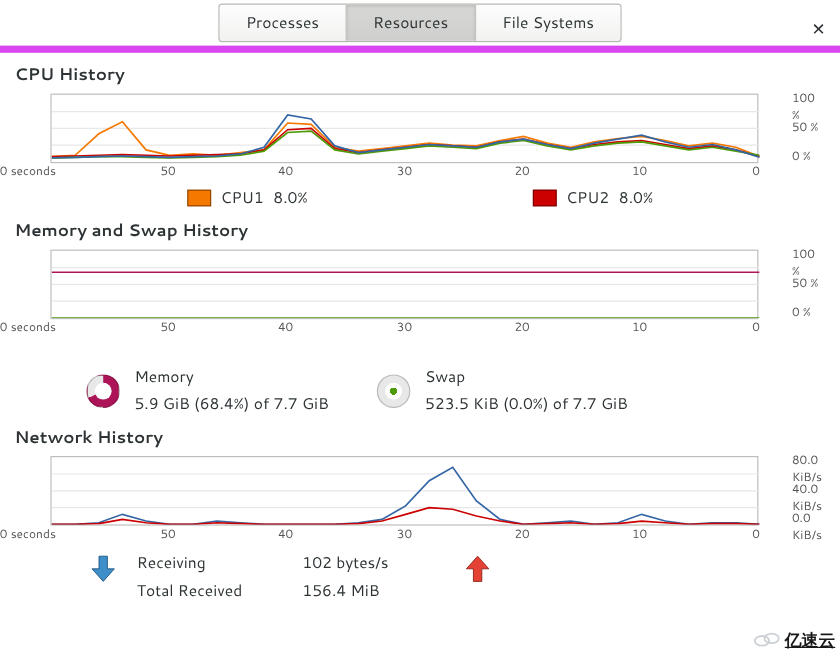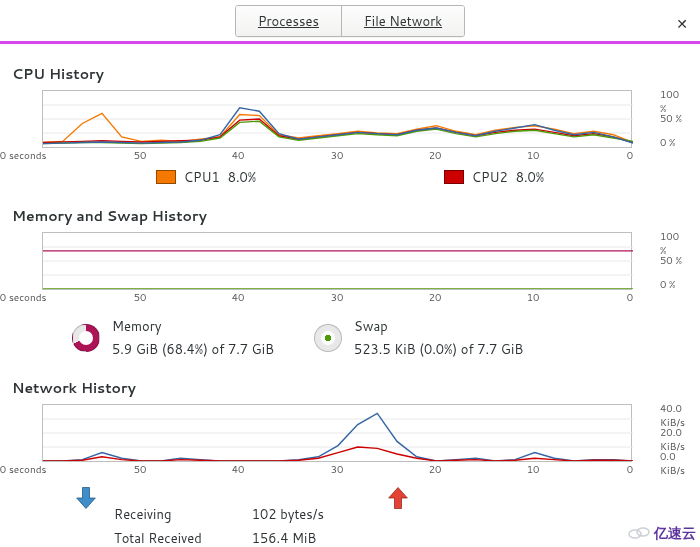--- a/index.html
+++ b/index.html
@@ -11,23 +11,22 @@
     color: #2e3436;
     position: relative;
     overflow: hidden;
   }
   
   .tabbar-wrap {
     display: flex;
     justify-content: center;
     align-items: center;
     height: 44px;
-    border-bottom: 3px solid #d946ef;
-    position: relative;
-    text-decoration: underline;
+    border-bottom: 6px solid #d946ef;
+    position: relative;
   }
   .tabbar {
     display: flex;
     border: 1px solid #b6b6b3;
     border-radius: 3px;
     overflow: hidden;
     box-shadow: 0 1px 0 rgba(0,0,0,0.04);
   }
   .tab {
     padding: 6px 22px;
@@ -44,21 +43,21 @@
   }
   .close-x {
     position: absolute;
     right: 12px; top: 14px;
     font-size: 14px;
     cursor: pointer;
     color: #2e3436;
   }
   
   .section { padding: 8px 12px 0 12px; }
-  .section-title { font-weight: bold; font-size: 14px; margin: 12px 0 6px 0; }
+  .section-title { font-weight: bold; font-size: 14px; margin: 0 0 6px 0; }
   .chart-wrap { position: relative; margin-left: 8px; text-decoration: underline; }
   .chart-box {
     border: 1px solid #bebebe;
     background: #fff;
     width: 590px;
     position: relative;
     margin-left: 22px;
   }
   .chart-box svg { display:block; }
   .ylab { font-size: 10px; color:#555; position:absolute; left:640px; }
@@ -76,52 +75,54 @@
     display:flex;
     justify-content: space-around;
     margin: 6px 50px 0 50px;
   }
   .legend-item { display:flex; align-items:center; gap:8px; font-size:13px;}
   .swatch {
     width:20px; height:14px;
     border:1px solid rgba(0,0,0,0.4);
   }
   
-  .mem-row { display:flex; gap:40px; margin:13px 0 0 60px;}
+  .mem-row { display:flex; gap:40px; margin:25px 0 0 60px;}
   .mem-item { display:flex; gap:12px; align-items:center;}
   .pie {
     width:28px; height:28px; border-radius:50%;
     position:relative; border:1px solid rgba(0,0,0,0.2);
   }
   .pie-inner{position:absolute; inset:6px; border-radius:50%; background:#fff;}
   .mem-text .label{font-size:13px;}
   .mem-text .sub{font-size:13px; margin-top:5px;}
   
   .net-row { display:flex; margin:8px 0 0 60px; gap:60px;}
   .net-block{display:flex; gap:14px;}
   .arrow-down, .arrow-up {
     width:28px; height:28px;
   }
-  .net-grid{display:grid; grid-template-columns:auto auto; column-gap:50px; row-gap:6px; font-size:13px;margin-top:21px;}
+  .net-grid{display:grid; grid-template-columns:auto auto; column-gap:50px; row-gap:6px; font-size:13px;}
   
   .watermark{
     position:absolute; right:4px; bottom:4px;
-    font-size:14px; color:#4c1d95; font-weight:bold;
+    font-size:14px; color:#000000; font-weight:bold;
     display:flex; align-items:center; gap:4px;
     opacity:.9;
+    text-decoration:underline;
   }
   .watermark svg{opacity:.8;}
 </style>
 </head>
 <body>
 
 <div class="tabbar-wrap">
   <div class="tabbar">
     <div class="tab">Processes</div>
-    <div class="tab">File Network</div>
+    <div class="tab active">Resources</div>
+    <div class="tab">File Systems</div>
   </div>
   <div class="close-x">✕</div>
 </div>
 
 <div class="section">
   <div class="section-title">CPU History</div>
   <div class="chart-wrap">
     <div class="chart-box">
       <svg id="cpu-svg" width="590" height="56">
           <line x1="0" x2="590" y1="14" y2="14" stroke="#e8e8e8" stroke-width="1"></line>
@@ -212,22 +213,22 @@
   <div class="chart-wrap">
     <div class="chart-box">
       <svg id="net-svg" width="590" height="56">
           <line x1="0" x2="590" y1="14" y2="14" stroke="#e8e8e8" stroke-width="1"></line>
           <line x1="0" x2="590" y1="28" y2="28" stroke="#e8e8e8" stroke-width="1"></line>
           <line x1="0" x2="590" y1="42" y2="42" stroke="#e8e8e8" stroke-width="1"></line>
           <path d="M0.0 56.0 L19.7 56.0 L39.3 54.6 L59.0 47.6 L78.7 53.2 L98.3 56.0 L118.0 56.0 L137.7 53.2 L157.3 54.6 L177.0 56.0 L196.7 56.0 L216.3 56.0 L236.0 56.0 L255.7 54.6 L275.3 51.8 L295.0 40.6 L314.7 19.6 L334.3 8.4 L354.0 36.4 L373.7 51.8 L393.3 56.0 L413.0 54.6 L432.7 53.2 L452.3 56.0 L472.0 54.6 L491.7 47.6 L511.3 53.2 L531.0 56.0 L550.7 54.6 L570.3 54.6 L590.0 56.0 " fill="none" stroke="#3465a4" stroke-width="1.4"></path>
           <path d="M0.0 56.0 L19.7 56.0 L39.3 55.3 L59.0 51.8 L78.7 54.6 L98.3 56.0 L118.0 56.0 L137.7 54.6 L157.3 55.3 L177.0 56.0 L196.7 56.0 L216.3 56.0 L236.0 56.0 L255.7 55.3 L275.3 53.2 L295.0 47.6 L314.7 42.0 L334.3 43.4 L354.0 49.0 L373.7 53.2 L393.3 56.0 L413.0 55.3 L432.7 54.6 L452.3 56.0 L472.0 55.3 L491.7 53.2 L511.3 54.6 L531.0 56.0 L550.7 55.3 L570.3 55.3 L590.0 56.0 " fill="none" stroke="#cc0000" stroke-width="1.4"></path>
         </svg>
     </div>
-    <span class="ylab" style="top:-3px">40.0 KiB/s</span>
-    <span class="ylab" style="top:21px">20.0 KiB/s</span>
+    <span class="ylab" style="top:-3px">80.0 KiB/s</span>
+    <span class="ylab" style="top:21px">40.0 KiB/s</span>
     <span class="ylab" style="top:45px">0.0 KiB/s</span>
     <div class="xaxis">
       <span class="start">60 seconds</span>
       <span style="left:98px">50</span>
       <span style="left:196px">40</span>
       <span style="left:295px">30</span>
       <span style="left:393px">20</span>
       <span style="left:491px">10</span>
       <span style="left:588px">0</span>
     </div>

